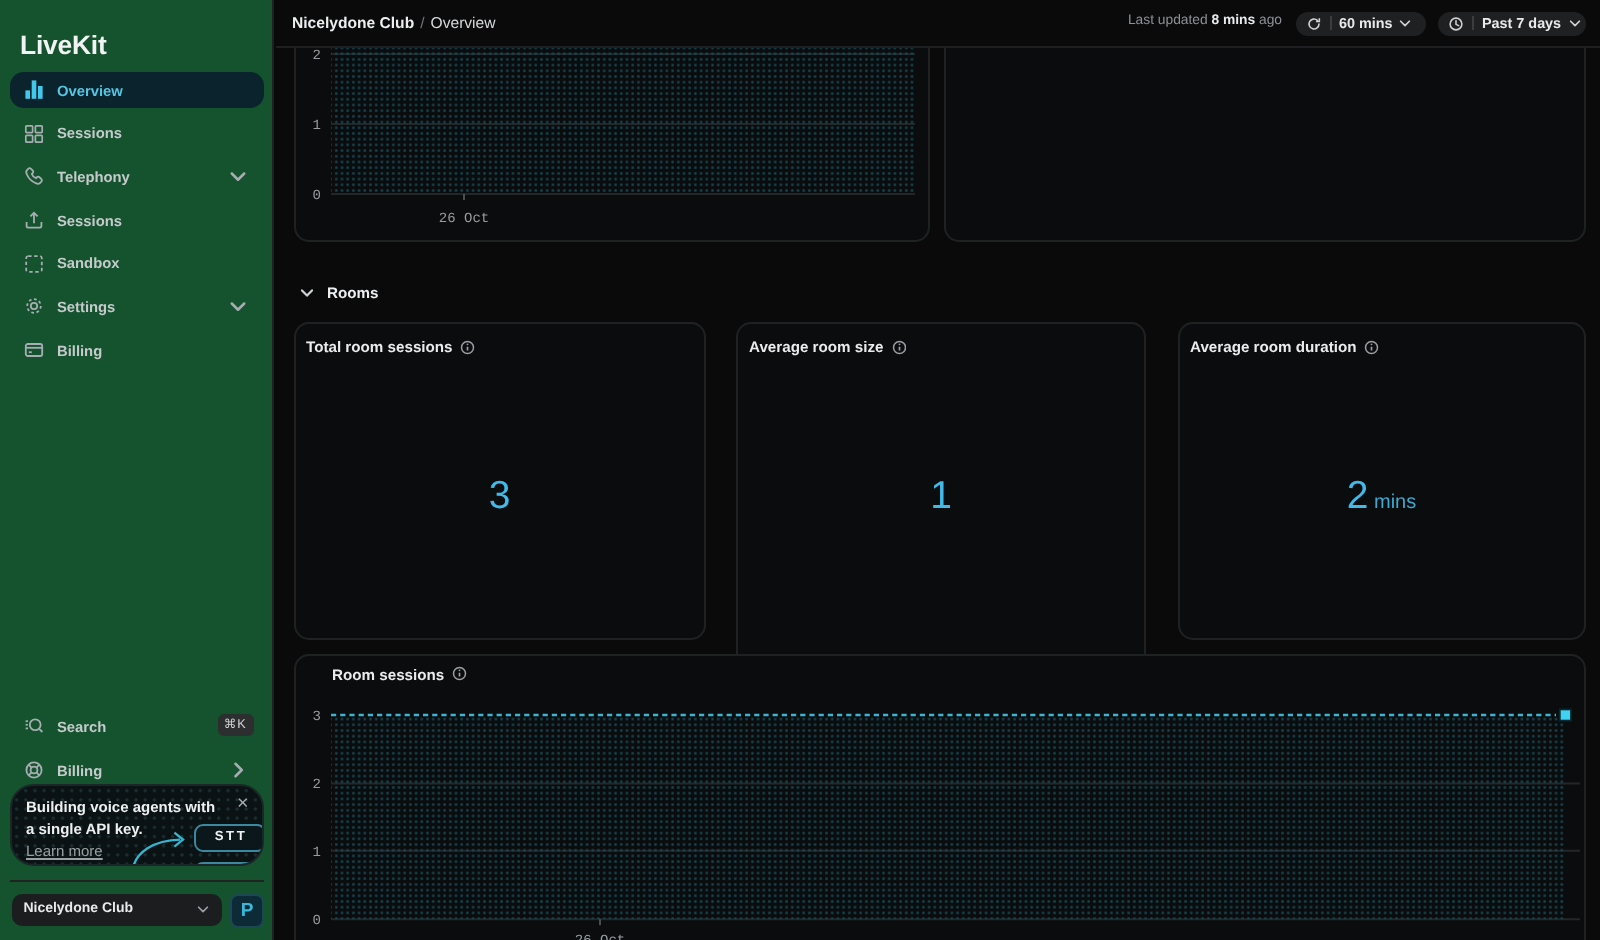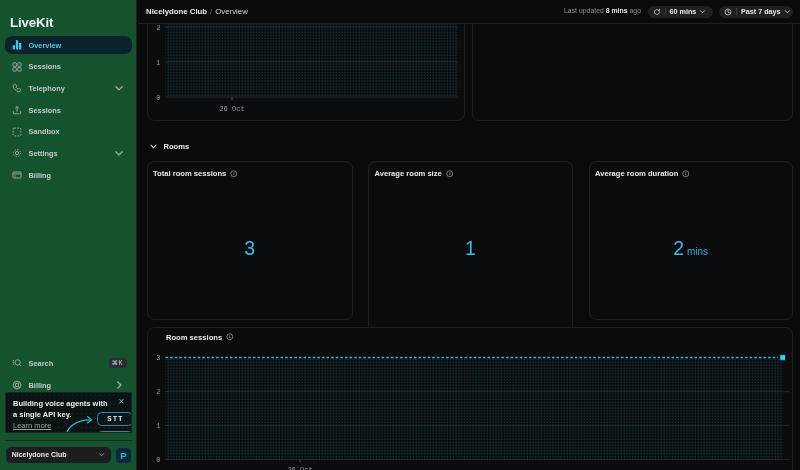--- a/index.html
+++ b/index.html
@@ -13,21 +13,21 @@
 .ni svg{width:10px;height:10px;flex:none}
 .ni .lb{margin-left:7px;white-space:nowrap}
 .ni.sel{background:#0b232c;color:#55c7e4}
 .ni .chev{margin-left:auto;margin-right:8px}
 
 .brow{position:absolute;left:5px;width:127px;height:16px;display:flex;align-items:flex-end;padding-left:6.5px;color:#c6cacd;font-size:7.4px;font-weight:bold}
 .brow svg{width:10px;height:10px;flex:none}
 .brow .lb{margin-left:7px}
 #kbadge{margin-left:auto;margin-right:5.5px;background:#2c2e30;color:#d2d5d8;border-radius:3px;font-size:6.3px;padding:1.2px 3.2px;letter-spacing:.5px;font-weight:normal}
 
-#promo{position:absolute;left:5px;top:392px;width:127px;height:41px;border-radius:0;background:#0a1213;border:1px solid #1b2629;overflow:hidden}
+#promo{position:absolute;left:5px;top:392px;width:127px;height:41px;border-radius:12px;background:#0a1213;border:1px solid #1b2629;overflow:hidden}
 #promo .dots{position:absolute;inset:0;background-image:radial-gradient(circle,rgba(90,150,160,0.22) 0.7px,transparent 0.8px);background-size:4.6px 4.6px}
 #promo .t1{position:absolute;left:7px;top:5.5px;color:#edeff0;font-size:7.5px;font-weight:bold;white-space:nowrap}
 #promo .t2{position:absolute;left:7px;top:17px;color:#edeff0;font-size:7.5px;font-weight:bold}
 #promo .lm{position:absolute;left:7px;top:28px;color:#9aa1a4;font-size:7.5px;text-decoration:underline}
 #promo .x{position:absolute;right:6.5px;top:5px;color:#a6acaf;font-size:7.5px;line-height:7.5px}
 .pill{position:absolute;border:1.1px solid #3b89a0;border-radius:4.5px;background:#0b171a;color:#eef1f2;font-weight:bold;font-size:6.6px;letter-spacing:1.3px;display:flex;align-items:center;justify-content:center;padding-left:2px}
 
 #wsdiv{position:absolute;left:5px;top:440px;width:127px;border-top:1px solid #202324}
 #wsbtn{position:absolute;left:5.7px;top:447px;width:105px;height:15.5px;background:#1b1d1f;border-radius:5px;display:flex;align-items:center;color:#e8eaeb;font-size:7px;font-weight:bold;padding-left:6px}
 #wsbtn svg{margin-left:auto;margin-right:6px}

